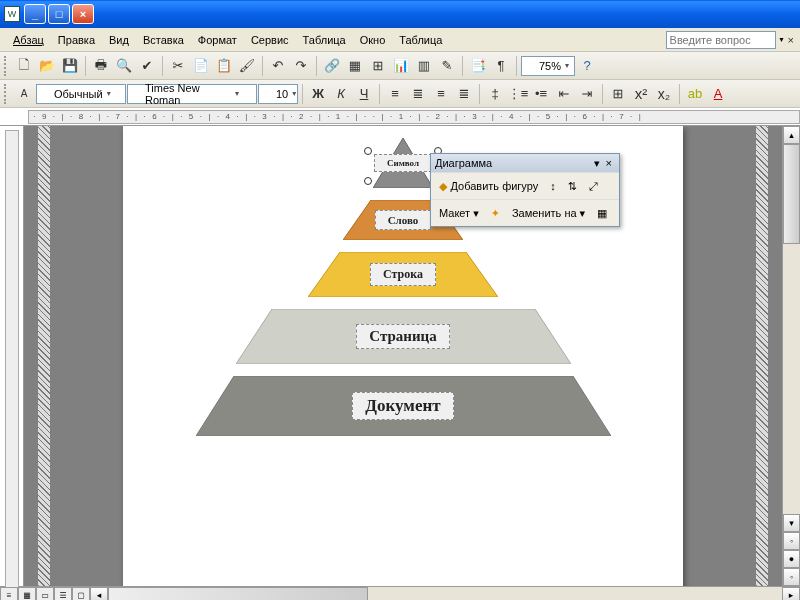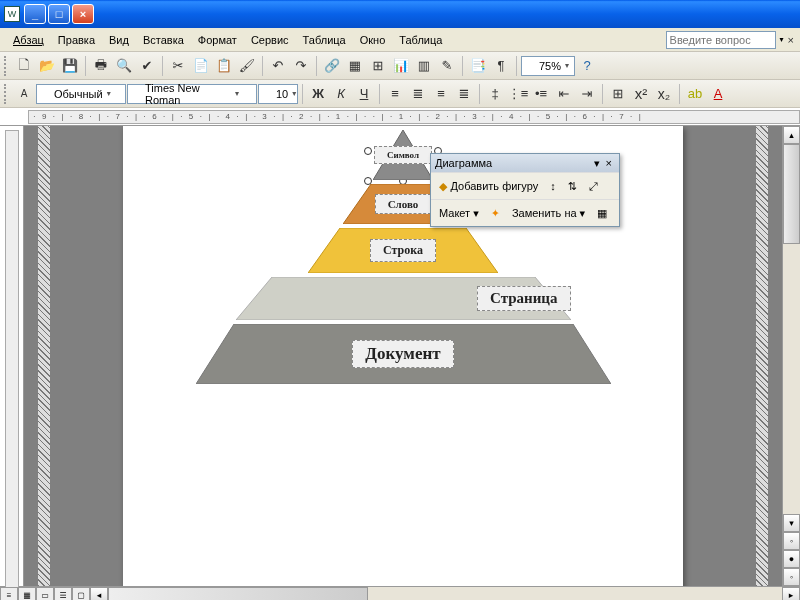--- a/index.html
+++ b/index.html
@@ -36,21 +36,21 @@
 
 .docarea { display: flex; height: 460px; background: #808080; }
 .vruler { width: 24px; background: #fff; border-right: 1px solid #999; }
 .vruler-inner { background: #eee; width: 14px; margin: 4px auto; height: 100%; border: 1px solid #aaa; }
 .page-container { flex: 1; overflow: auto; display: flex; justify-content: center; padding: 0; position: relative; }
 .margin-hatch { position: absolute; top: 0; bottom: 0; width: 12px; background: repeating-linear-gradient(45deg, #777, #777 1px, #ddd 1px, #ddd 4px); }
 .page { background: white; width: 560px; min-height: 500px; box-shadow: 2px 2px 6px rgba(0,0,0,.4); position: relative; }
 
 
 .pyramid { position: absolute; left: 50%; transform: translateX(-50%); top: 0; width: 420px; }
-.pyr-level { position: relative; margin: 4px auto; display: flex; align-items: center; justify-content: center; text-decoration: underline; }
+.pyr-level { position: relative; margin: 12px auto; display: flex; align-items: center; justify-content: center; text-decoration: underline; }
 .pyr-trap { width: 100%; height: 100%; }
 .pyr-label { position: absolute; background: #f0f0f0; border: 1px dashed #888; padding: 3px 12px; font-family: "Times New Roman", serif; font-weight: bold; color: #222; }
 
 
 .sel-box { position: absolute; border: 1px solid transparent; }
 .sel-box .handle { position: absolute; width: 8px; height: 8px; background: #fff; border: 1px solid #333; border-radius: 50%; }
 
 
 .float-toolbar { position: absolute; left: 430px; top: 153px; width: 190px; background: #f0eee4; border: 1px solid #7a96ac; box-shadow: 2px 2px 4px rgba(0,0,0,.3); }
 .float-title { background: linear-gradient(to bottom, #dbe4ee, #c2cedd); height: 18px; display: flex; align-items: center; padding: 0 4px; font-size: 11px; cursor: move; }
@@ -217,21 +217,21 @@
               <polygon points="28,0 92,0 120,40 0,40" fill="#d68a3a" stroke="#b06a1a"></polygon>
             </svg>
           <span class="pyr-label" style="font-size:11px;">Слово</span>
         </div>
         <div class="pyr-level" style="width:190px; height:45px; margin-top:4px;">
           <svg class="pyr-trap" viewBox="0 0 190 45" preserveAspectRatio="none">
               <polygon points="32,0 158,0 190,45 0,45" fill="#f0c23a" stroke="#c89a1a"></polygon>
             </svg>
           <span class="pyr-label" style="font-size:12px;">Строка</span>
         </div>
-        <div class="pyr-level" style="width:335px; height:43px; margin-top:4px;justify-content:flex-end;">
+        <div class="pyr-level" style="width:335px; height:55px; margin-top:4px;">
           <svg class="pyr-trap" viewBox="0 0 335 55" preserveAspectRatio="none">
               <polygon points="36,0 299,0 335,55 0,55" fill="#cfd0c7" stroke="#aaa"></polygon>
             </svg>
           <span class="pyr-label" style="font-size:15px;">Страница</span>
         </div>
         <div class="pyr-level" style="width:415px; height:60px; margin-top:4px;">
           <svg class="pyr-trap" viewBox="0 0 415 60" preserveAspectRatio="none">
               <polygon points="38,0 377,0 415,60 0,60" fill="#8a8a85" stroke="#777"></polygon>
             </svg>
           <span class="pyr-label" style="font-size:17px;">Документ</span>

